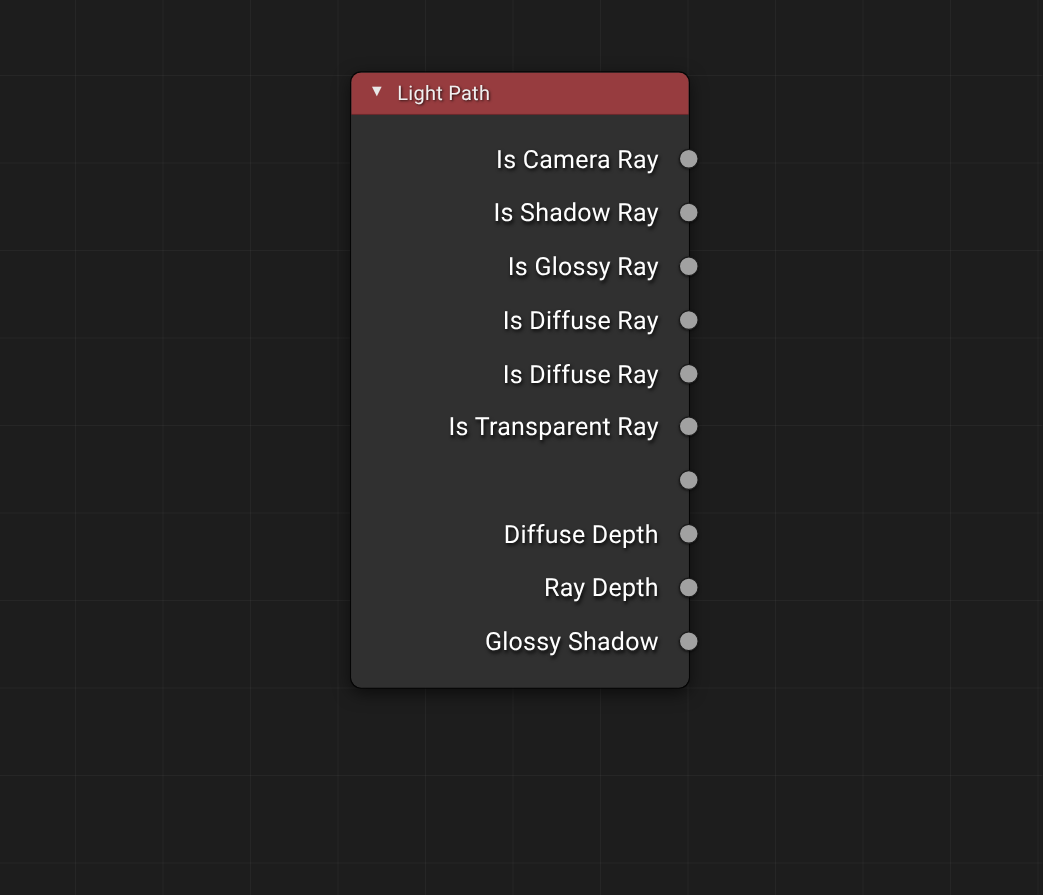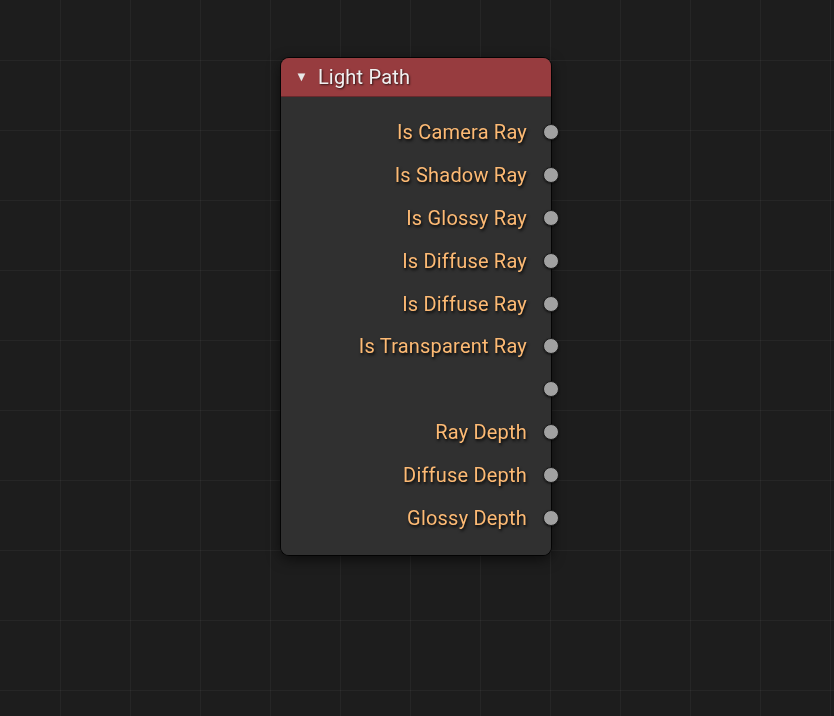--- a/index.html
+++ b/index.html
@@ -46,21 +46,21 @@
 
     .node-header .chevron {
       color: #e8e8e8;
       font-size: 13px;
       line-height: 1;
       transform: translateY(-1px);
     }
 
     .node-header .title {
       color: #f0f0f0;
-      font-size: 20px;
+      font-size: 16px;
       font-weight: 400;
       text-shadow: 1px 1px 2px rgba(0,0,0,0.7);
       letter-spacing: 0.2px;
     }
 
     .node-body {
       background-color: #303030;
       border-bottom-left-radius: 8px;
       border-bottom-right-radius: 8px;
       padding: 14px 0 16px 0;
@@ -69,21 +69,21 @@
     .output-row {
       position: relative;
       display: flex;
       justify-content: flex-end;
       align-items: center;
       padding: 4px 24px 4px 10px;
       height: 42.8px;
     }
 
     .output-row .label {
-      color: #fdba74;
+      color: #ffffff;
       font-size: 20px;
       font-weight: 400;
       text-shadow: 1px 2px 3px rgba(0,0,0,0.85);
       letter-spacing: 0.2px;
     }
 
     .output-socket {
       position: absolute;
       right: -8px;
       top: 50%;
@@ -126,25 +126,25 @@
       <span class="output-socket"></span>
     </div>
     <div class="output-row">
       <span class="label">Is Transparent Ray</span>
       <span class="output-socket"></span>
     </div>
     <div class="output-row">
       <span class="output-socket"></span>
     </div>
     <div class="output-row">
+      <span class="label">Diffuse Depth</span>
+      <span class="output-socket"></span>
+    </div>
+    <div class="output-row">
       <span class="label">Ray Depth</span>
       <span class="output-socket"></span>
     </div>
     <div class="output-row">
-      <span class="label">Diffuse Depth</span>
-      <span class="output-socket"></span>
-    </div>
-    <div class="output-row">
-      <span class="label">Glossy Depth</span>
+      <span class="label">Glossy Shadow</span>
       <span class="output-socket"></span>
     </div>
   </div>
 </div>
 
 </body></html>

